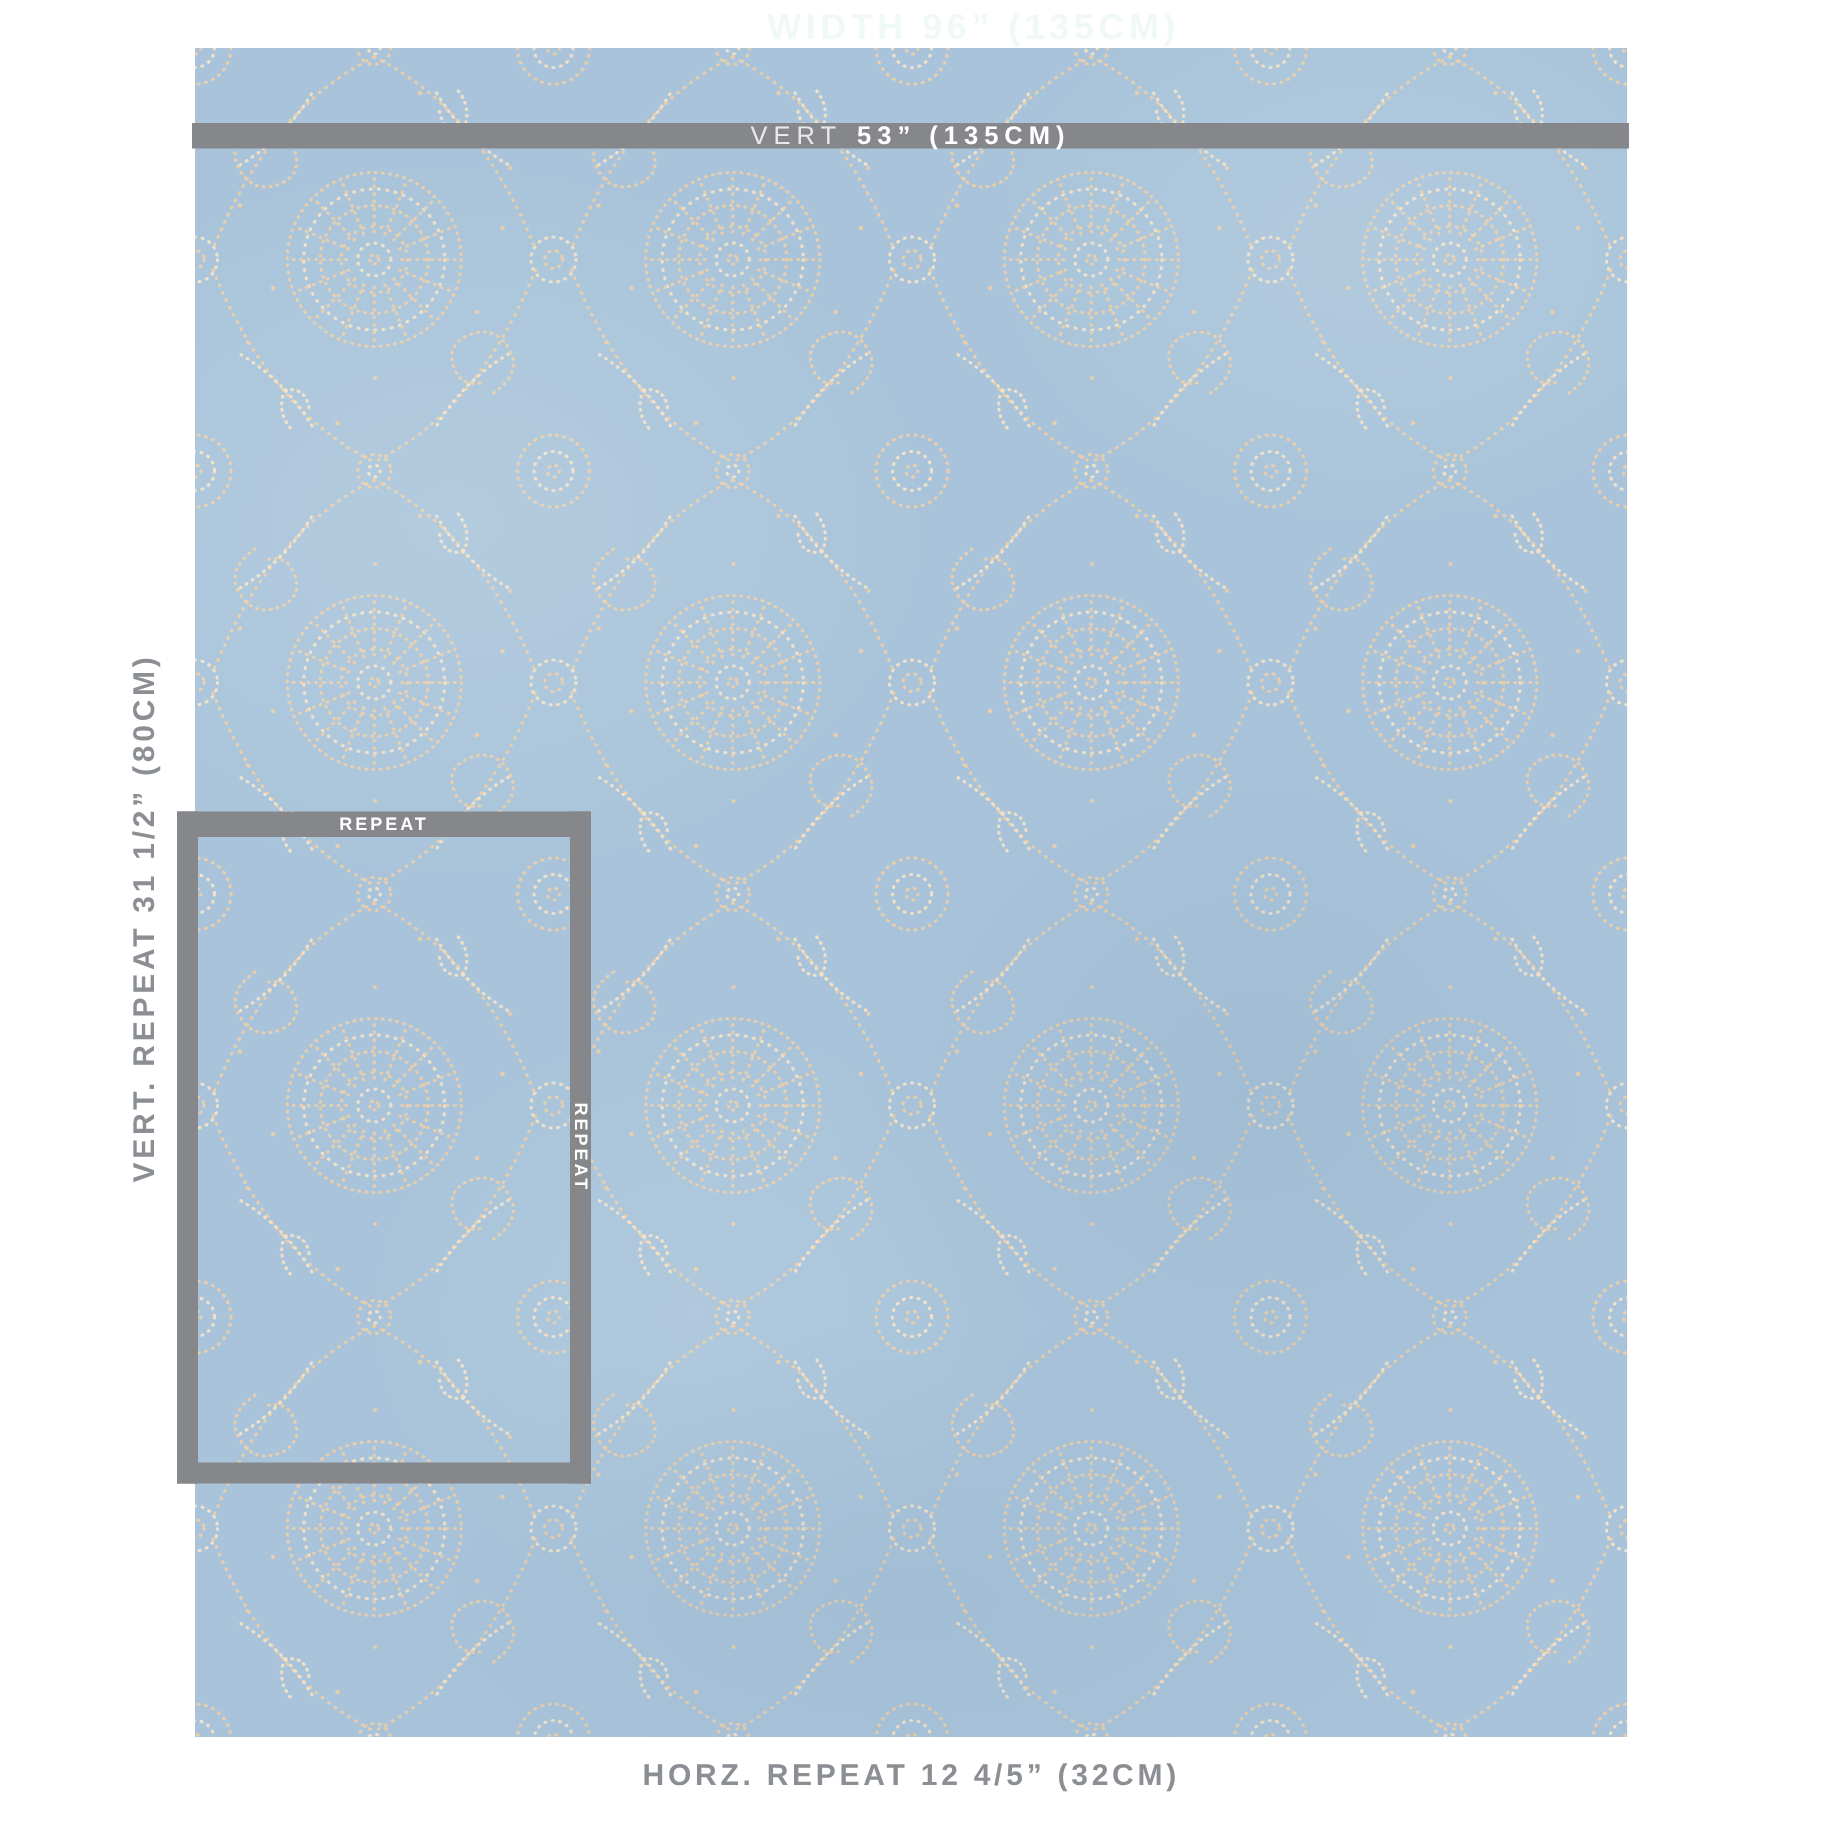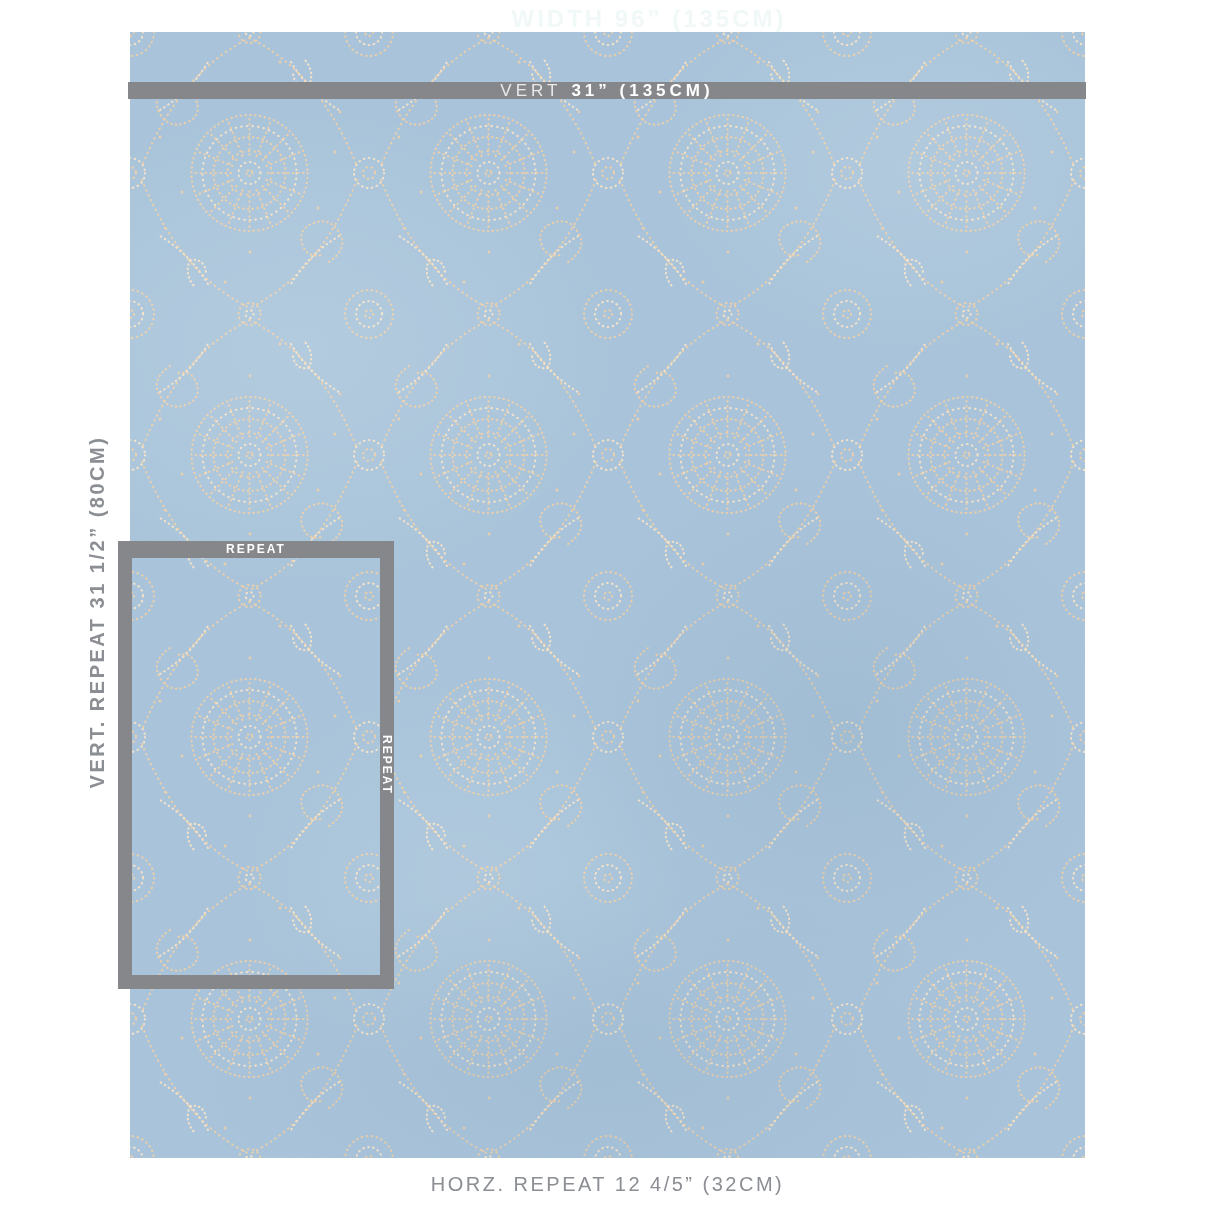--- a/index.html
+++ b/index.html
@@ -52,21 +52,21 @@
     transform:translate(-50%,-50%) rotate(-90deg);
     transform-origin:center;
     font-size:20px;font-weight:600;letter-spacing:2.5px;
     color:#8b8e93;white-space:nowrap;
   }
 
   
   .bottom-label{
     position:absolute;left:130px;top:1173px;width:955px;
     text-align:center;
-    font-size:20px;font-weight:400;letter-spacing:2.5px;
+    font-size:20px;font-weight:700;letter-spacing:2.5px;
     color:#8b8e93;white-space:nowrap;
   }
 
   
   .repeat-box{position:absolute;left:118px;top:541px;width:276px;height:448px;}
   .repeat-box .rb-top{
     position:absolute;left:0;top:0;width:100%;height:17px;background:#85878a;
     display:flex;align-items:center;justify-content:center;
     color:#ffffff;font-size:12px;font-weight:700;letter-spacing:2px;line-height:17px;
   }
@@ -208,21 +208,21 @@
           </g>
         </pattern>
       </defs>
       <rect width="955" height="1126" fill="url(#fab)"></rect>
     </svg>
     <div class="shading"></div>
   </div>
 
   <div class="width-bar">
     <span class="wb-prefix">VERT</span>
-    <span class="wb-value">31” (135CM)</span>
+    <span class="wb-value">53” (135CM)</span>
   </div>
 
   <div class="left-label">VERT. REPEAT 31 1/2” (80CM)</div>
 
   <div class="repeat-box">
     <div class="rb-top">
       <span>REPEAT</span>
     </div>
     <div class="rb-left"></div>
     <div class="rb-right">

